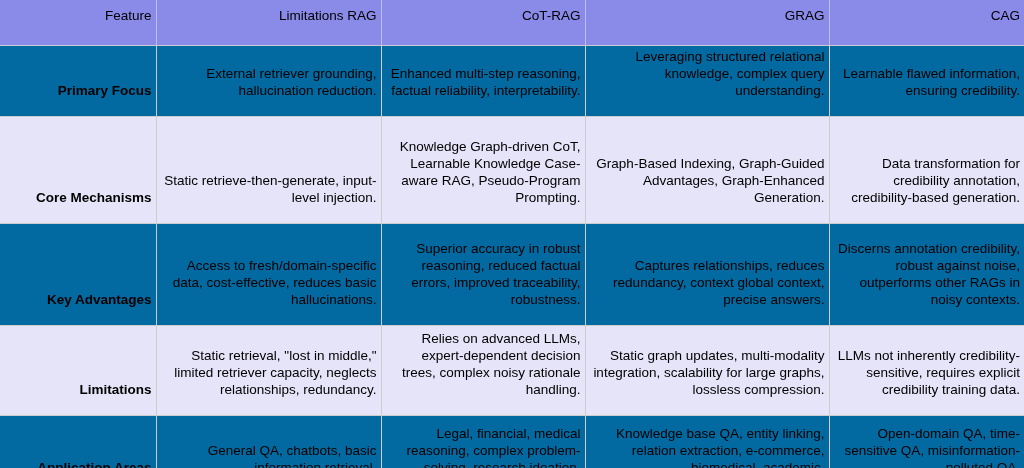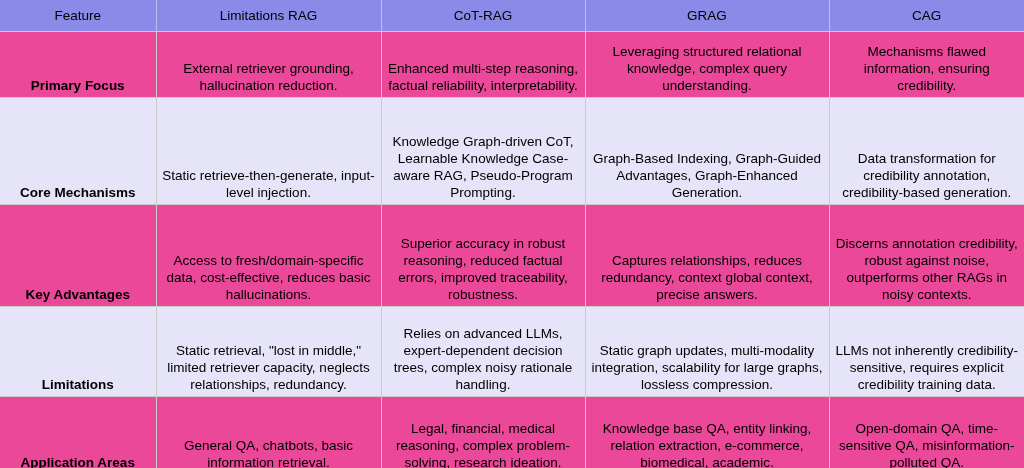--- a/index.html
+++ b/index.html
@@ -20,40 +20,40 @@
     font-size:13.5px;
     line-height:17px;
     color:var(--text);
   }
   col.c0{width:156px;}
   col.c1{width:225px;}
   col.c2{width:204px;}
   col.c3{width:244px;}
   col.c4{width:195px;}
   th,td{
-    padding:2px 4px 3px 4px;
-    text-align:center;
+    padding:2px 4px 17px 4px;
+    text-align:right;
     font-weight:normal;
     overflow:hidden;
     word-wrap:break-word;
   }
   thead th{
     background:var(--header-bg);
     vertical-align:middle;
     border-left:1px solid var(--header-border);
     border-right:1px solid var(--header-border);
     border-bottom:1px solid var(--border);
     height:26px;
   }
   thead th:first-child{border-left:none;}
   thead th:last-child{border-right:none;}
   tbody th,tbody td{
     vertical-align:bottom;
     border:1px solid var(--border);
-    background:#ec4899;
+    background:#0369a1;
   }
   tbody tr.alt th,tbody tr.alt td{background:var(--alt-row-bg);}
   tbody th{white-space:nowrap;font-weight:bold;}
   tr.r0{height:66px;}
   tr.r1{height:107px;}
   tr.r2{height:102px;}
   tr.r3{height:90px;}
   tr.r4{height:77px;}
   tbody tr th:first-child,tbody tr td:first-child{border-left:none;}
   tbody tr th:last-child,tbody tr td:last-child{border-right:none;}
@@ -78,21 +78,21 @@
       <th>GRAG</th>
       <th>CAG</th>
     </tr>
   </thead>
   <tbody>
     <tr class="r0">
       <th>Primary Focus</th>
       <td>External retriever grounding, hallucination reduction.</td>
       <td>Enhanced multi-step reasoning, factual reliability, interpretability.</td>
       <td>Leveraging structured relational knowledge, complex query understanding.</td>
-      <td>Mechanisms flawed information, ensuring credibility.</td>
+      <td>Learnable flawed information, ensuring credibility.</td>
     </tr>
     <tr class="r1 alt">
       <th>Core Mechanisms</th>
       <td>Static retrieve-then-generate, input-level injection.</td>
       <td>Knowledge Graph-driven CoT, Learnable Knowledge Case-aware RAG, Pseudo-Program Prompting.</td>
       <td>Graph-Based Indexing, Graph-Guided Advantages, Graph-Enhanced Generation.</td>
       <td>Data transformation for credibility annotation, credibility-based generation.</td>
     </tr>
     <tr class="r2">
       <th>Key Advantages</th>

